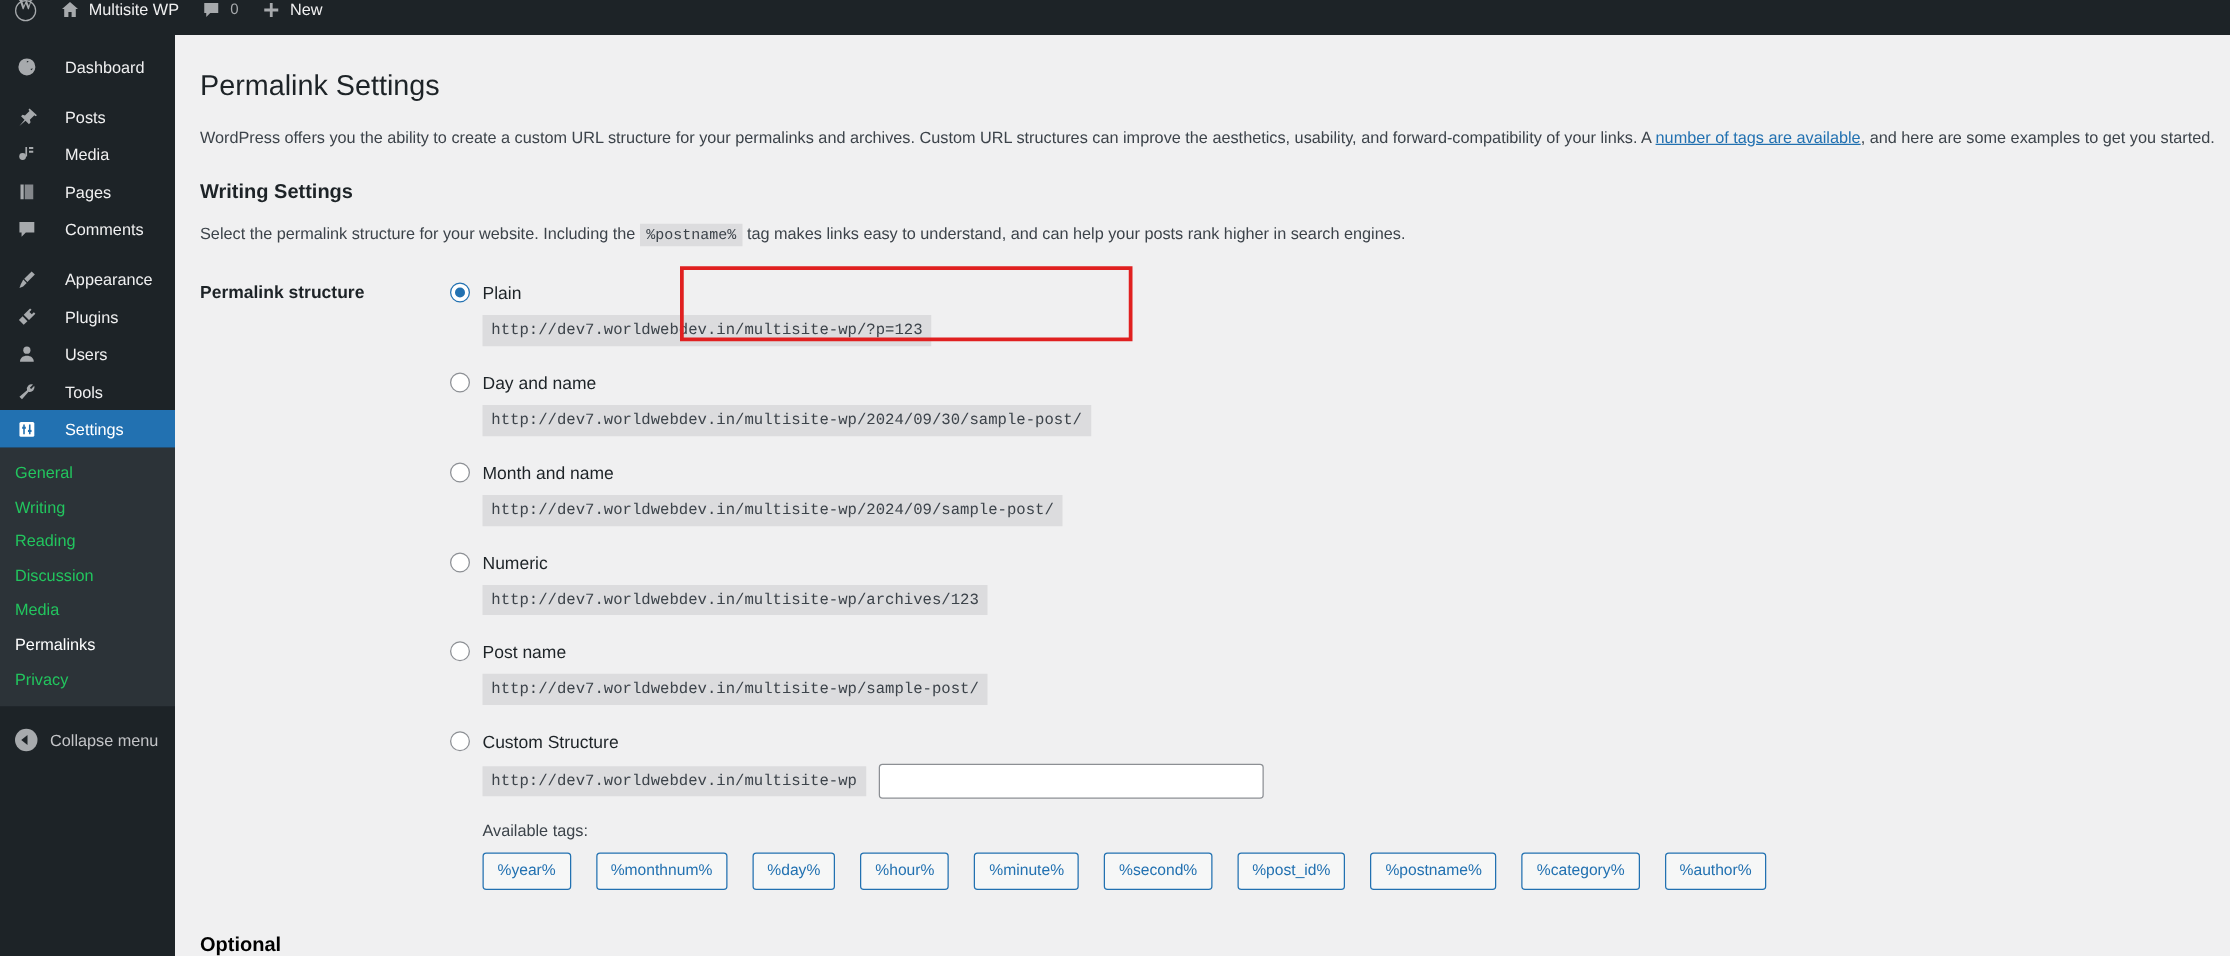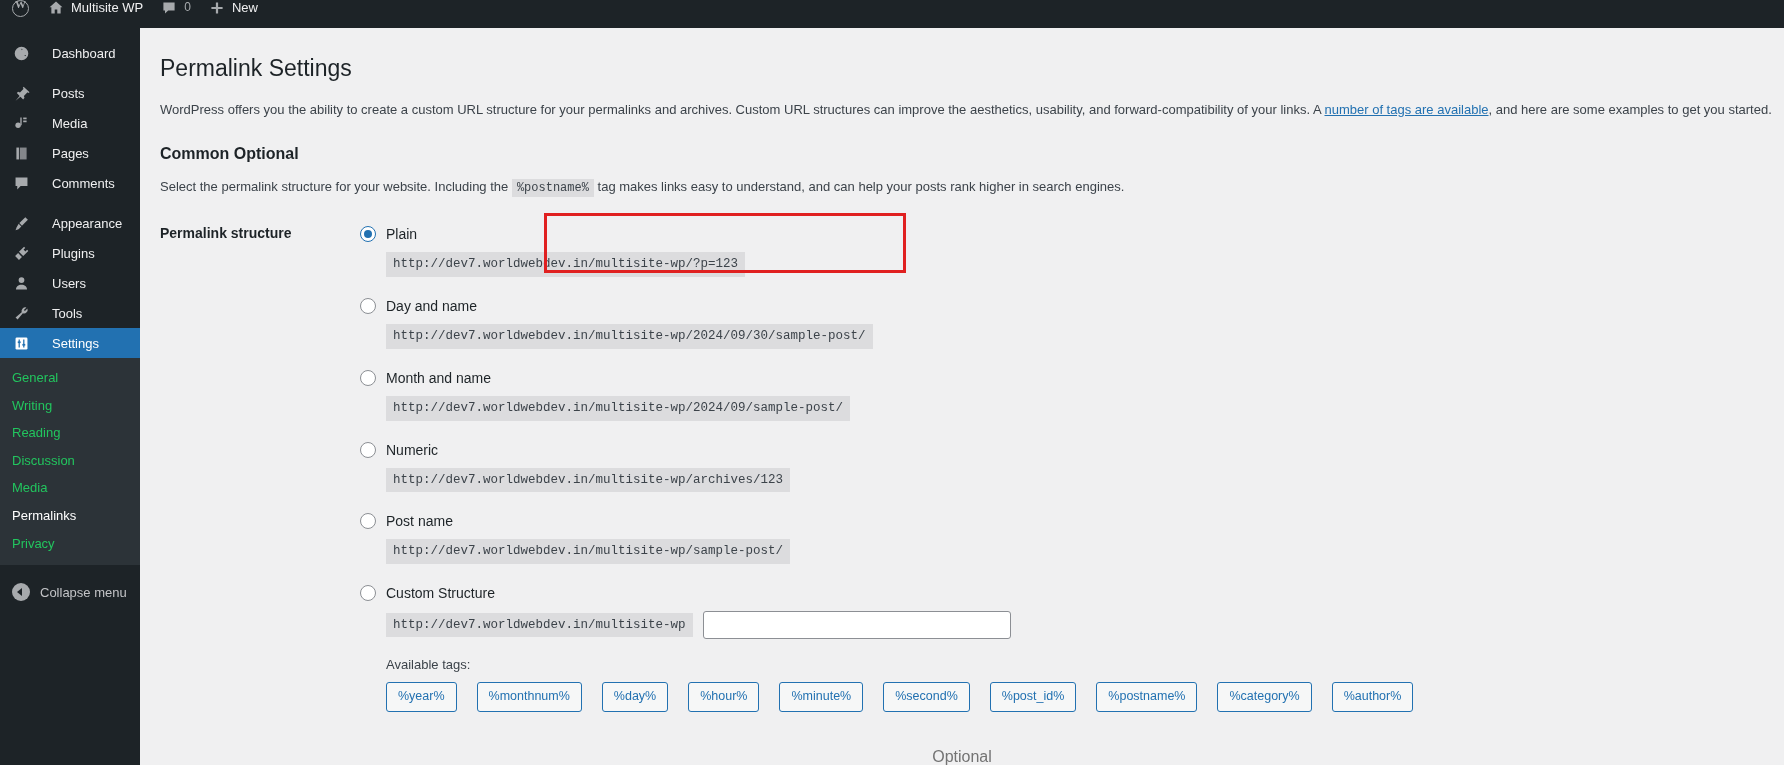--- a/index.html
+++ b/index.html
@@ -186,21 +186,21 @@
   }
   .tag-btn {
     background: #f6f7f7; border: 1px solid #2271b1;
     color: #2271b1; border-radius: 3px;
     padding: 5px 11px; font-size: 12.5px;
     line-height: 1.4; cursor: pointer;
     font-family: "Liberation Sans", sans-serif;
   }
   h2.optional-title {
     margin: 36px 0 0 0; font-size: 16px;
-    font-weight: normal; color: #737373; text-align: center;
+    font-weight: bold; color: #000000;
   }
 
   
   .highlight-box {
     position: absolute;
     border: 3px solid #e02020;
     pointer-events: none;
     left: 184px; top: -8px;
     width: 362px; height: 60px;
   }
@@ -361,21 +361,21 @@
     <span>Collapse menu</span>
   </div>
 </div>
 
 <div id="wpbody">
 
   <h1 class="page-title">Permalink Settings</h1>
 
   <p class="intro"><span>WordPress offers you the ability to create a custom URL structure for your permalinks and archives. Custom URL structures can improve the aesthetics, usability, and forward-compatibility of your links. A </span><a href="#">number of tags are available</a><span>, and here are some examples to get you started.</span></p>
 
-  <h2 class="section-title">Common Optional</h2>
+  <h2 class="section-title">Writing Settings</h2>
 
   <p class="section-desc"><span>Select the permalink structure for your website. Including the </span><code class="tagcode">%postname%</code><span> tag makes links easy to understand, and can help your posts rank higher in search engines.</span></p>
 
   <div class="form-table">
     <div class="ft-row">
       <div class="ft-label">Permalink structure</div>
       <div class="ft-field">
 
         <div class="highlight-box"></div>
 

